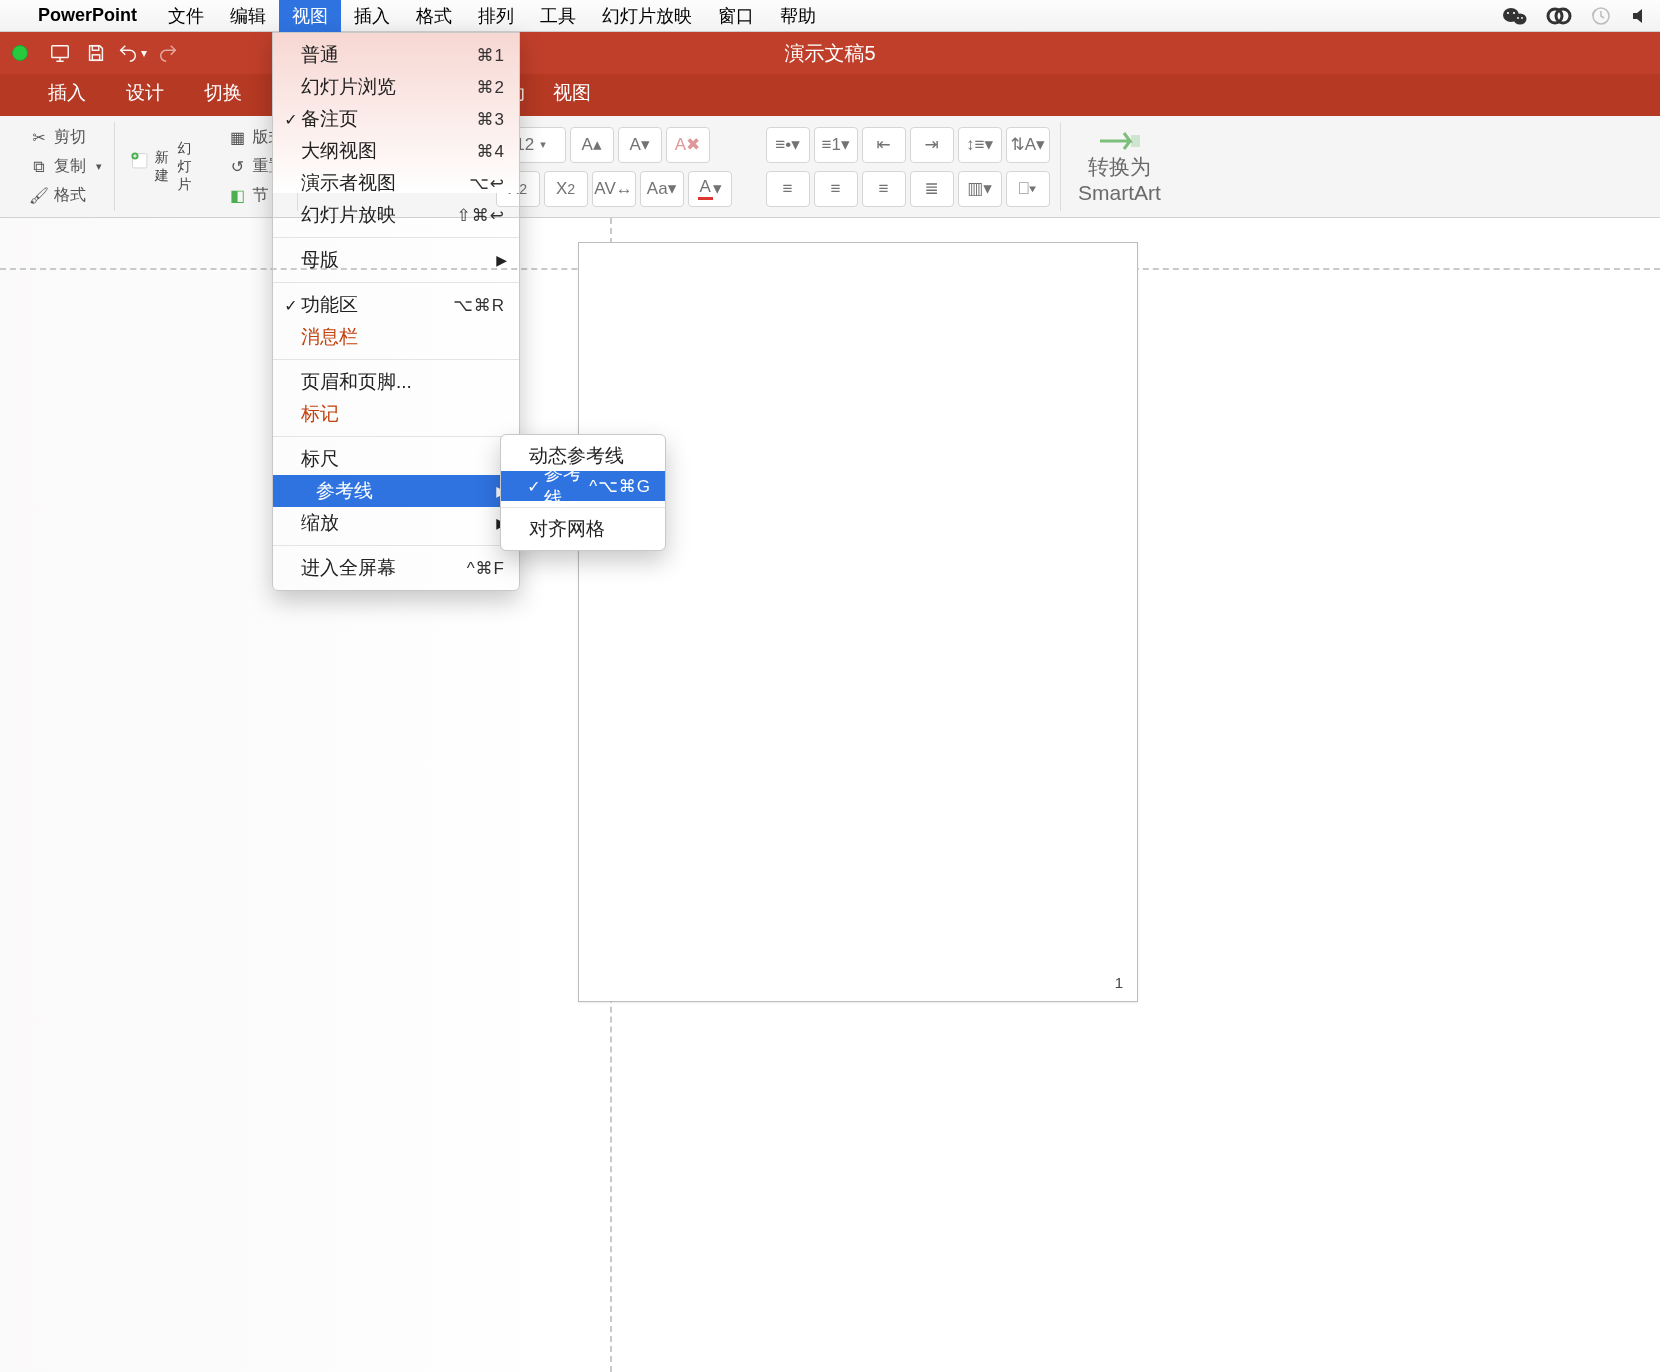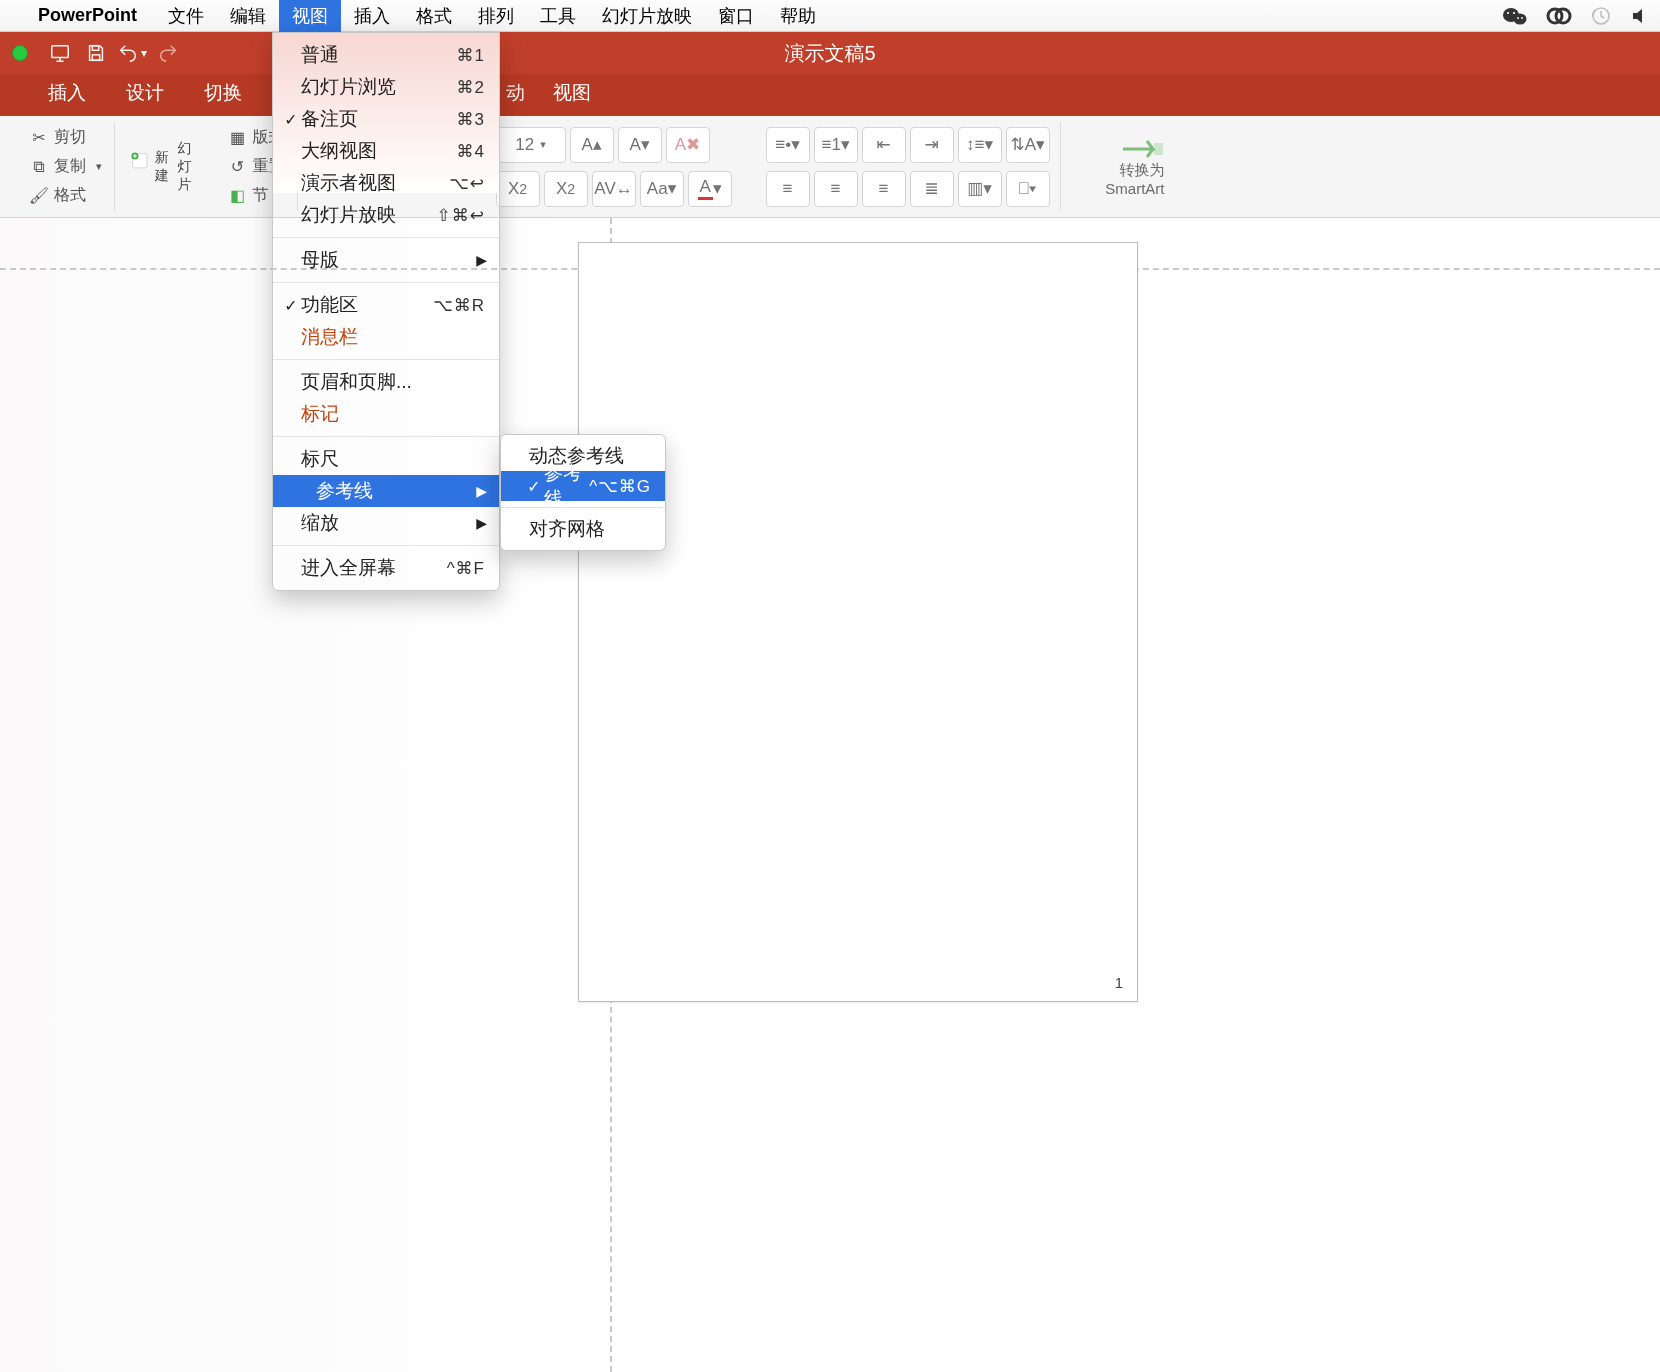--- a/index.html
+++ b/index.html
@@ -32,25 +32,25 @@
   .rgroup { display:flex; flex-direction:column; justify-content:center; gap:4px; padding:0 8px;}
   .rgroup.sep { border-right:1px solid #dcdcdc;}
   .rbtn { display:flex; align-items:center; gap:6px; font-size:16px; color:#555; padding:2px 4px;}
   .rbtn .ic { width:18px; height:18px; display:inline-flex; align-items:center; justify-content:center;}
   .bigbtn { display:flex; flex-direction:row; align-items:center; justify-content:center; width:74px; color:#444; font-size:14px; gap:6px;}
   .bigbtn .bigic { width:34px; height:34px; }
   .toolbtn { width:44px; height:36px; border:1px solid #d5d5d5; background:#fff; border-radius:4px; margin:2px; display:inline-flex; align-items:center; justify-content:center; font-size:17px; color:#737373;}
   .toolwide { width:70px;}
   .toolrow { display:flex; }
   .placeholder-group { width:160px; } 
-  .convert { display:flex; flex-direction:column; align-items:flex-end; justify-content:center; width:90px; color:#6a6a6a; font-size:15px;}
+  .convert { display:flex; flex-direction:column; align-items:center; justify-content:center; width:90px; color:#6a6a6a; font-size:21px;}
   .convert .arrow { width:44px; height:24px; }
 
   
-  .dropdown { position:absolute; left:272px; top:32px; width:228px; background:#fff; border:1px solid #c8c8c8; border-radius:0 0 6px 6px; box-shadow:0 10px 24px rgba(0,0,0,.22); z-index:50; padding:6px 0; }
+  .dropdown { position:absolute; left:272px; top:32px; width:248px; background:#fff; border:1px solid #c8c8c8; border-radius:0 0 6px 6px; box-shadow:0 10px 24px rgba(0,0,0,.22); z-index:50; padding:6px 0; }
   .ditem { display:flex; align-items:center; padding:4px 14px 4px 8px; font-size:19px; color:#222; height:32px; position:relative;}
   .ditem.disabled { color:#c2410c;}
   .ditem .chk { width:20px; text-align:center; font-size:16px;}
   .ditem .lbl { flex:1; }
   .ditem .sc { color:#333; font-size:17px; letter-spacing:1px;}
   .ditem.highlight { background:#2f73e0; color:#fff;padding-left:23px;}
   .divsep { height:1px; background:#e4e4e4; margin:6px 0;}
   .subarrow { position:absolute; right:12px; font-size:14px;}
   
   .dropdown::before { content:""; position:absolute; left:0; right:0; top:0; height:160px; background:linear-gradient(#f7d7d2, #ffffff); z-index:-1; border-radius:0;}

